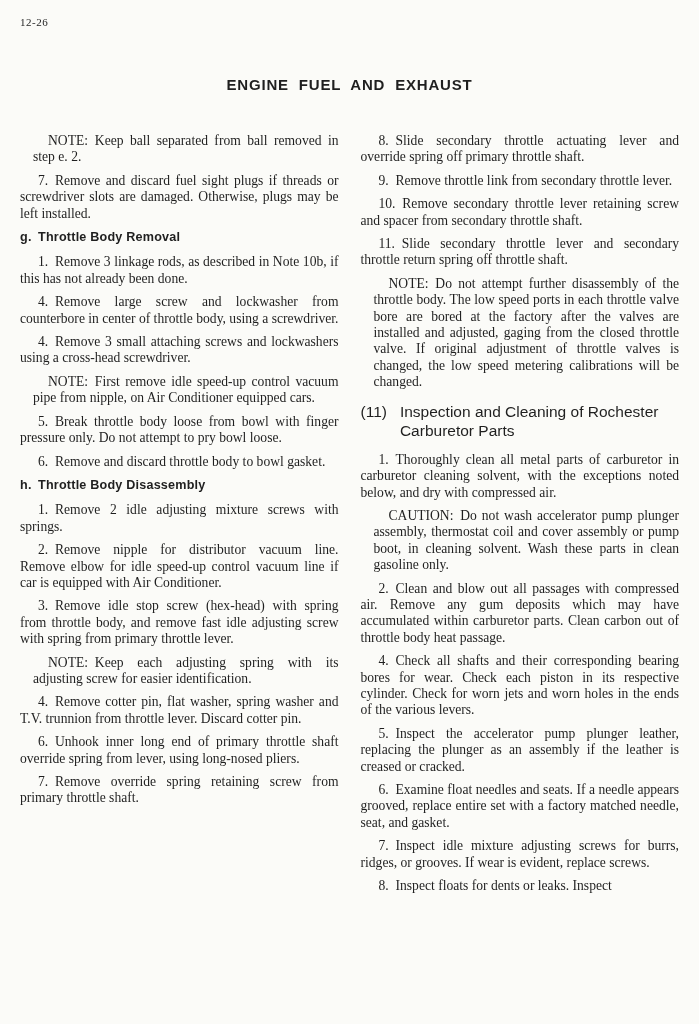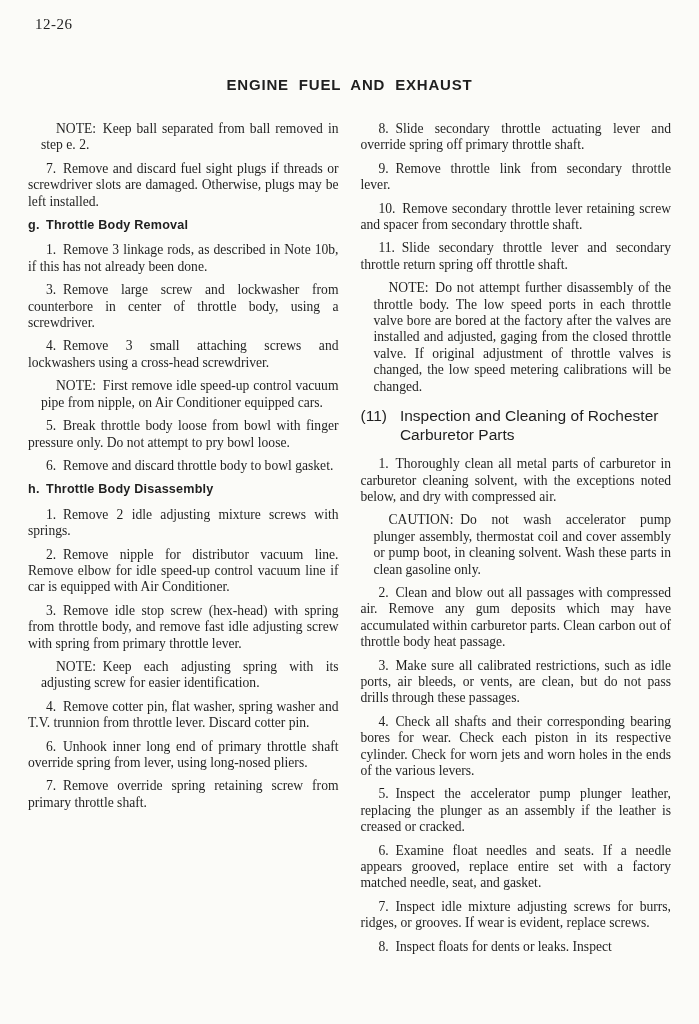--- a/index.html
+++ b/index.html
@@ -12,40 +12,40 @@
     overflow: hidden;
     position: relative;
     background: #fbfbf8;
     color: #1f1f1f;
     font-family: "Liberation Serif", serif;
   }
 
   .page-number {
     position: absolute;
     top: 16px;
-    left: 35px;
-    font-size: 15px;
+    left: 20px;
+    font-size: 11px;
     letter-spacing: 0.5px;
   }
 
   .page-title {
     padding-top: 76px;
     text-align: center;
     font-family: "Liberation Sans", sans-serif;
     font-weight: 700;
     font-size: 15px;
     letter-spacing: 0.8px;
     word-spacing: 5px;
   }
 
   .columns {
     display: flex;
     gap: 22px;
-    padding: 0 28px;
-    margin-top: 28px;
+    padding: 0 20px;
+    margin-top: 40px;
   }
 
   .column {
     flex: 1 1 0;
     min-width: 0;
     font-size: 13.6px;
     line-height: 16.4px;
     text-align: justify;
   }
 
@@ -88,21 +88,21 @@
 <div class="page-number">12-26</div>
 
 <h1 class="page-title">ENGINE FUEL AND EXHAUST</h1>
 
 <div class="columns">
   <div class="column" id="col-left">
       <p class="note">NOTE: Keep ball separated from ball removed in step e. 2.</p>
       <p class="para">7. Remove and discard fuel sight plugs if threads or screwdriver slots are damaged. Otherwise, plugs may be left installed.</p>
       <h3 class="sub-heading">g. Throttle Body Removal</h3>
       <p class="para">1. Remove 3 linkage rods, as described in Note 10b, if this has not already been done.</p>
-      <p class="para">3. Remove large screw and lockwasher from counterbore in center of throttle body, using a screwdriver.</p>
+      <p class="para">4. Remove large screw and lockwasher from counterbore in center of throttle body, using a screwdriver.</p>
       <p class="para">4. Remove 3 small attaching screws and lockwashers using a cross-head screwdriver.</p>
       <p class="note">NOTE: First remove idle speed-up control vacuum pipe from nipple, on Air Conditioner equipped cars.</p>
       <p class="para">5. Break throttle body loose from bowl with finger pressure only. Do not attempt to pry bowl loose.</p>
       <p class="para">6. Remove and discard throttle body to bowl gasket.</p>
       <h3 class="sub-heading">h. Throttle Body Disassembly</h3>
       <p class="para">1. Remove 2 idle adjusting mixture screws with springs.</p>
       <p class="para">2. Remove nipple for distributor vacuum line. Remove elbow for idle speed-up control vacuum line if car is equipped with Air Conditioner.</p>
       <p class="para">3. Remove idle stop screw (hex-head) with spring from throttle body, and remove fast idle adjusting screw with spring from primary throttle lever.</p>
       <p class="note">NOTE: Keep each adjusting spring with its adjusting screw for easier identification.</p>
       <p class="para">4. Remove cotter pin, flat washer, spring washer and T.V. trunnion from throttle lever. Discard cotter pin.</p>
@@ -115,20 +115,19 @@
       <p class="para">10. Remove secondary throttle lever retaining screw and spacer from secondary throttle shaft.</p>
       <p class="para">11. Slide secondary throttle lever and secondary throttle return spring off throttle shaft.</p>
       <p class="note">NOTE: Do not attempt further disassembly of the throttle body. The low speed ports in each throttle valve bore are bored at the factory after the valves are installed and adjusted, gaging from the closed throttle valve. If original adjustment of throttle valves is changed, the low speed metering calibrations will be changed.</p>
       <div class="section-heading">
         <span class="section-num">(11)</span>
         <span class="section-title">Inspection and Cleaning of Rochester Carburetor Parts</span>
       </div>
       <p class="para">1. Thoroughly clean all metal parts of carburetor in carburetor cleaning solvent, with the exceptions noted below, and dry with compressed air.</p>
       <p class="note">CAUTION: Do not wash accelerator pump plunger assembly, thermostat coil and cover assembly or pump boot, in cleaning solvent. Wash these parts in clean gasoline only.</p>
       <p class="para">2. Clean and blow out all passages with compressed air. Remove any gum deposits which may have accumulated within carburetor parts. Clean carbon out of throttle body heat passage.</p>
-      <p class="para">3. Make sure all calibrated restrictions, such as idle ports, air bleeds, or vents, are clean, but do not pass drills through these passages.</p>
       <p class="para">4. Check all shafts and their corresponding bearing bores for wear. Check each piston in its respective cylinder. Check for worn jets and worn holes in the ends of the various levers.</p>
       <p class="para">5. Inspect the accelerator pump plunger leather, replacing the plunger as an assembly if the leather is creased or cracked.</p>
       <p class="para">6. Examine float needles and seats. If a needle appears grooved, replace entire set with a factory matched needle, seat, and gasket.</p>
       <p class="para">7. Inspect idle mixture adjusting screws for burrs, ridges, or grooves. If wear is evident, replace screws.</p>
       <p class="para">8. Inspect floats for dents or leaks. Inspect</p>
     </div>
 </div>
 
 </body></html>

